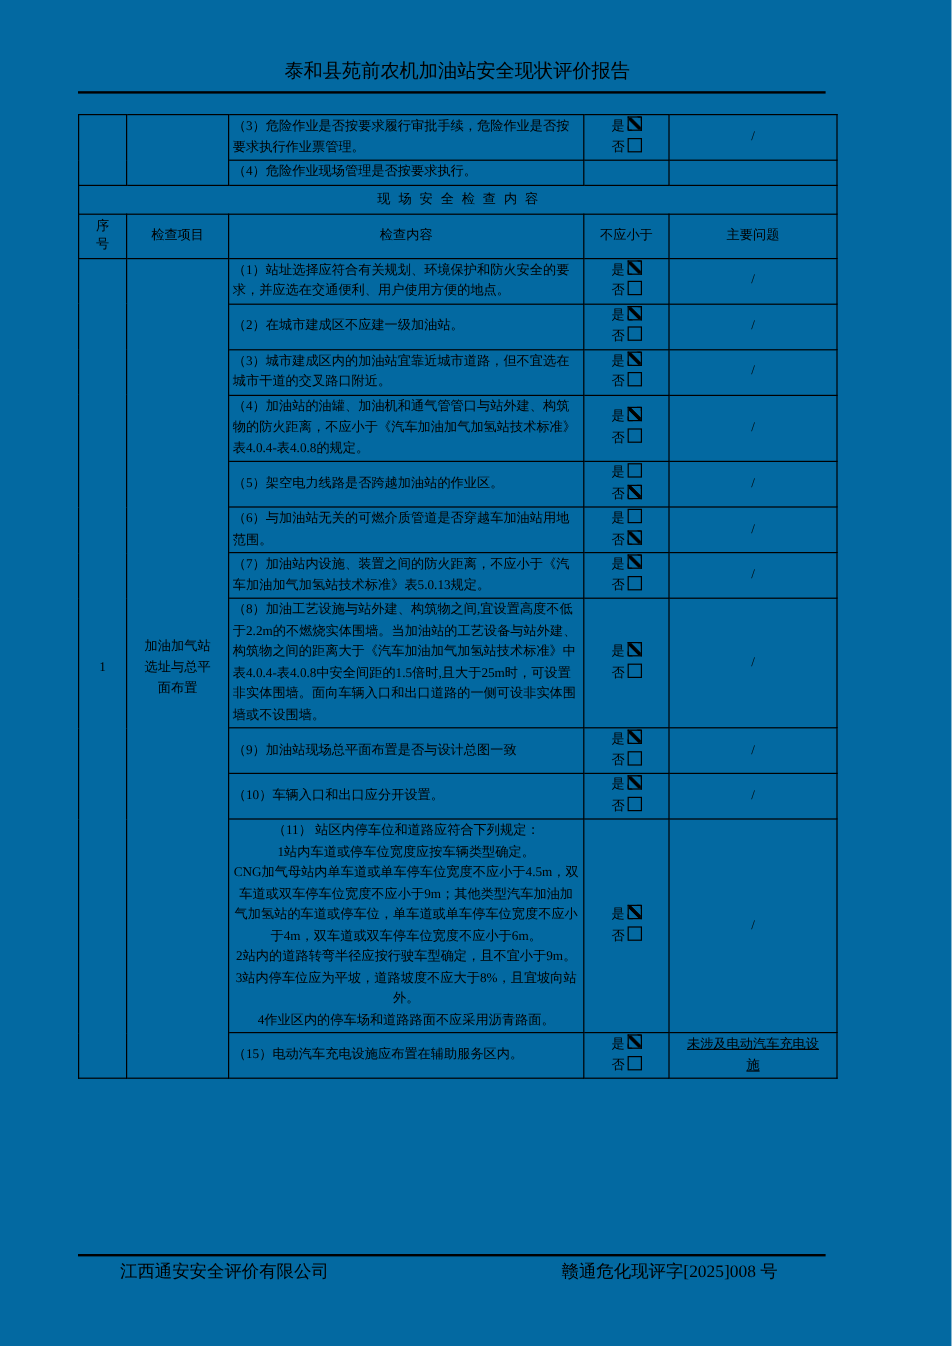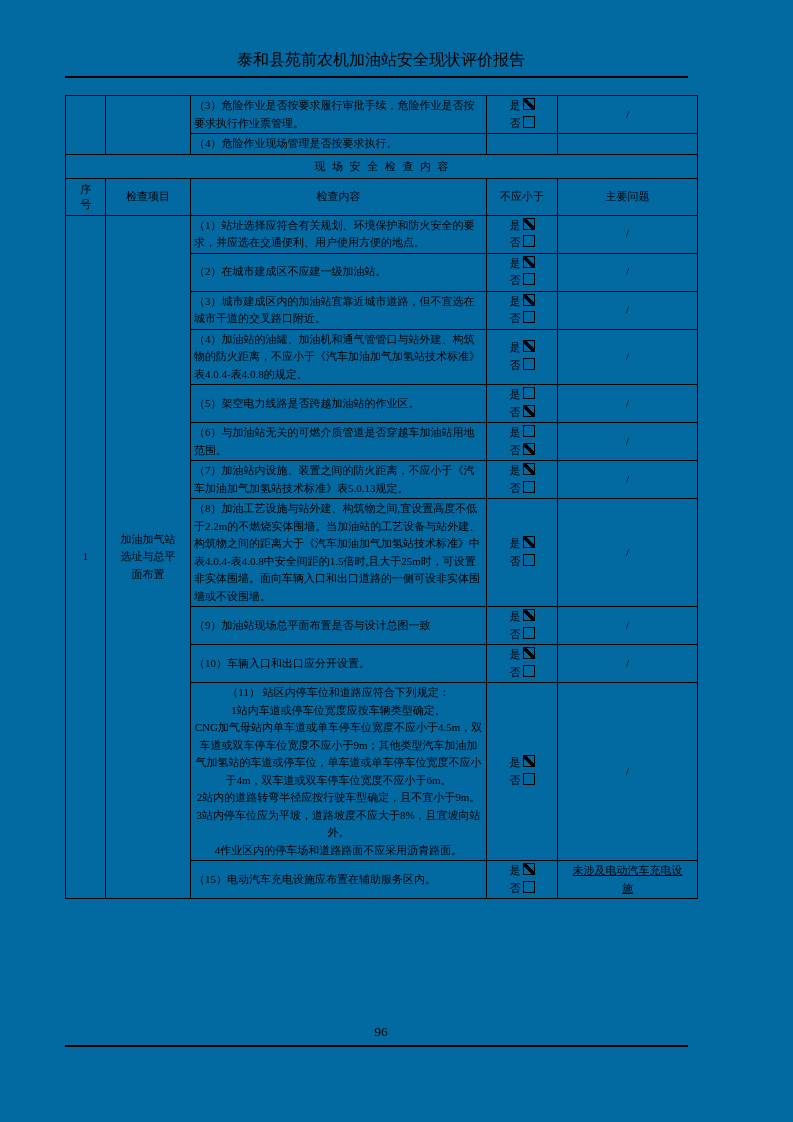--- a/index.html
+++ b/index.html
@@ -41,21 +41,21 @@
   td.banner-cell {
     text-align:center;
     letter-spacing:0.6em;
     text-indent:0.6em;
     border-top-width:2px;
     border-bottom-width:2px;
     height:21px;
     line-height:18px;
   }
   tr.header-row td { text-align:center; line-height:15px; padding:3px 1px; }
-  .seq-wrap { display:inline-block; width:1.05em; word-break:break-all;text-align:right; }
+  .seq-wrap { display:inline-block; width:1.05em; word-break:break-all; }
   .item-wrap { display:inline-block; width:56px; word-break:break-all; }
 
   .res-line { white-space:nowrap; line-height:17.5px; }
   .cb {
     display:inline-block;
     width:10px; height:10px;
     border:1px solid #000;
     margin-left:2px;
     vertical-align:-1px;
   }
@@ -222,15 +222,18 @@
             <td class="cell-result">
               <div class="res-line"><span>是</span><span class="cb checked"></span></div>
               <div class="res-line"><span>否</span><span class="cb"></span></div>
             </td>
             <td class="cell-problem" style="padding: 1px 10px; text-decoration: underline;">未涉及电动汽车充电设施</td>
           </tr>
         </tbody>
     </table>
   </div>
 
-  <div class="page-number">96</div>
   <div class="footer-rule"></div>
+  <div class="footer-row">
+    <span>江西通安安全评价有限公司</span>
+    <span>赣通危化现评字[2025]008 号</span>
+  </div>
 </div>
 
 </body></html>

